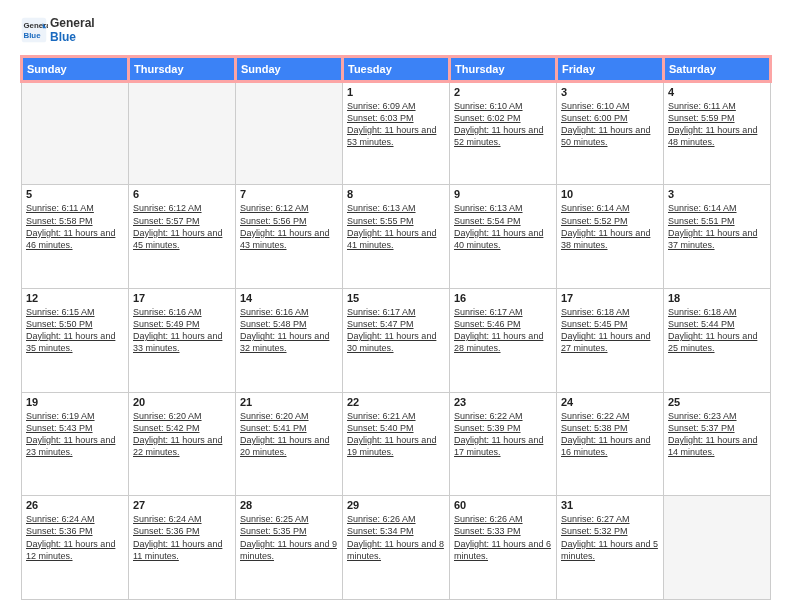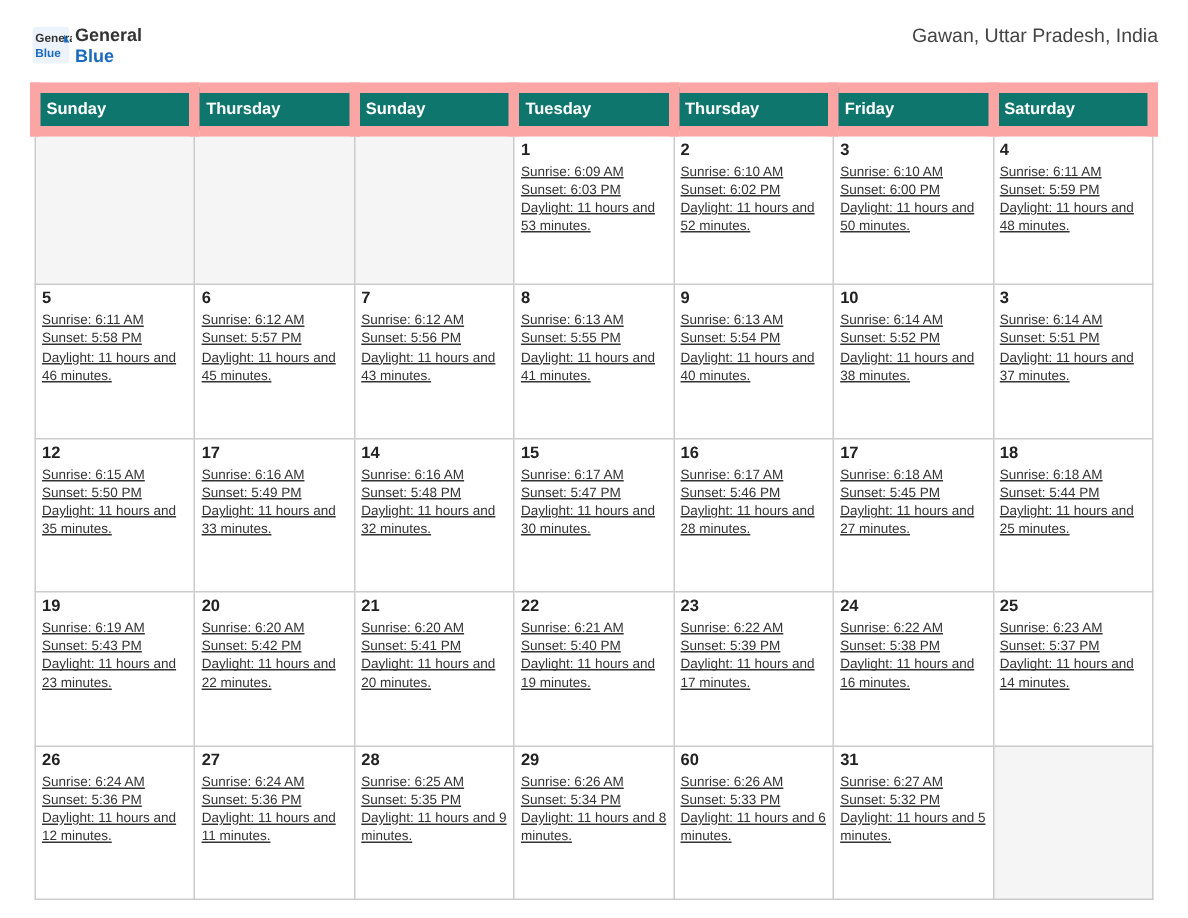--- a/index.html
+++ b/index.html
@@ -51,27 +51,27 @@
       color: #444;
     }
     .calendar {
       flex: 1;
       border: 1px solid #ccc;
       border-collapse: collapse;
       width: 100%;
       table-layout: fixed;
     }
     .calendar th {
-      background: #0f766e;
+      background: #3b82f6;
       color: #fff;
       font-size: 11px;
       font-weight: bold;
       padding: 5px 4px;
       text-align: left;
-      border: 7px solid #fca5a5;
+      border: 3px solid #fca5a5;
     }
     .calendar td {
       border: 1px solid #ccc;
       vertical-align: top;
       padding: 3px 4px;
       font-size: 9.5px;
       color: #333;
       background: #fff;
       height: 82px;
     }
@@ -102,21 +102,20 @@
         <text x="4" y="14" font-size="9" font-weight="bold" fill="#333" font-family="Arial">General</text>
         <text x="4" y="25" font-size="9" font-weight="bold" fill="#1a6abf" font-family="Arial">Blue</text>
         <polygon points="26,8 30,14 26,14" fill="#1a6abf"></polygon>
       </svg>
       <div style="display:flex;flex-direction:column;line-height:1.1;">
         <span class="logo-text" style="color:#333;font-size:12px;font-weight:bold;">General</span>
         <span class="logo-text" style="color:#1a6abf;font-size:12px;font-weight:bold;">Blue</span>
       </div>
     </div>
     <div class="title-block">
-      <div class="location">Gawan, Uttar Pradesh, India</div>
     </div>
   </div>
 
   <table class="calendar">
     <thead>
       <tr>
         <th>Sunday</th>
         <th>Thursday</th>
         <th>Sunday</th>
         <th>Tuesday</th>

